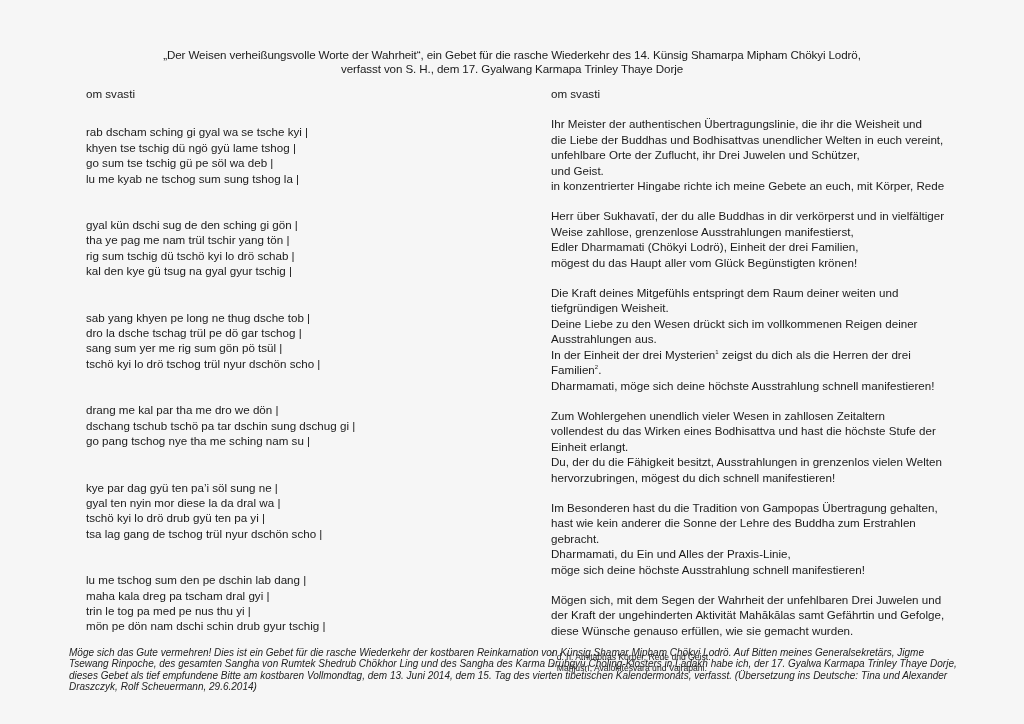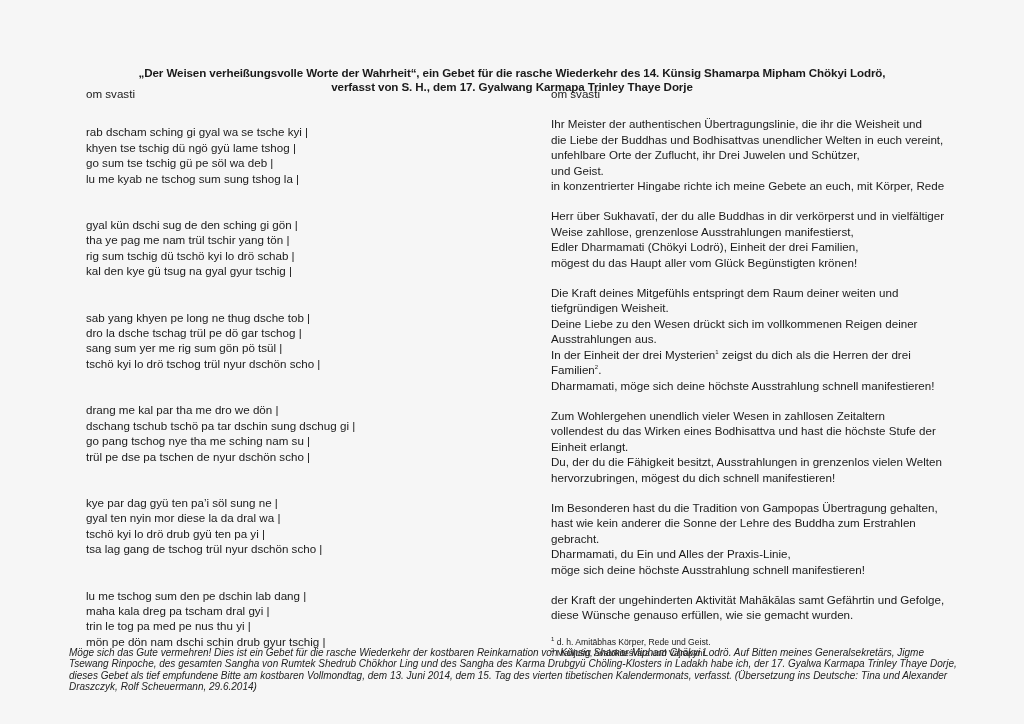--- a/index.html
+++ b/index.html
@@ -14,25 +14,24 @@
       overflow: hidden;
       color: #1a1a1a;
       font-family: "Liberation Sans", sans-serif;
     }
     .title {
       position: absolute;
       top: 48px;
       left: 60px;
       width: 904px;
       text-align: center;
-      font-weight: bold;
+      font-weight: normal;
       font-size: 11.6px;
       line-height: 14px;
       letter-spacing: -0.1px;
-      margin-top: 18px;
     }
     .title div { margin: 0; }
     .col-left {
       position: absolute;
       left: 86px;
       top: 86px;
       width: 420px;
       font-size: 11.6px;
       line-height: 15.4px;
     }
@@ -93,21 +92,20 @@
   <div class="verse">
     <div class="line">sab yang khyen pe long ne thug dsche tob |</div>
     <div class="line">dro la dsche tschag trül pe dö gar tschog |</div>
     <div class="line">sang sum yer me rig sum gön pö tsül |</div>
     <div class="line">tschö kyi lo drö tschog trül nyur dschön scho |</div>
   </div>
   <div class="verse">
     <div class="line">drang me kal par tha me dro we dön |</div>
     <div class="line">dschang tschub tschö pa tar dschin sung dschug gi |</div>
     <div class="line">go pang tschog nye tha me sching nam su |</div>
-    <div class="line">trül pe dse pa tschen de nyur dschön scho |</div>
   </div>
   <div class="verse">
     <div class="line">kye par dag gyü ten pa’i söl sung ne |</div>
     <div class="line">gyal ten nyin mor diese la da dral wa |</div>
     <div class="line">tschö kyi lo drö drub gyü ten pa yi |</div>
     <div class="line">tsa lag gang de tschog trül nyur dschön scho |</div>
   </div>
   <div class="verse">
     <div class="line">lu me tschog sum den pe dschin lab dang |</div>
     <div class="line">maha kala dreg pa tscham dral gyi |</div>
@@ -154,20 +152,21 @@
 
   <div class="para">
     <div class="line">Im Besonderen hast du die Tradition von Gampopas Übertragung gehalten,</div>
     <div class="line">hast wie kein anderer die Sonne der Lehre des Buddha zum Erstrahlen</div>
     <div class="line">gebracht.</div>
     <div class="line">Dharmamati, du Ein und Alles der Praxis-Linie,</div>
     <div class="line">möge sich deine höchste Ausstrahlung schnell manifestieren!</div>
   </div>
 
   <div class="para">
+    <div class="line">Mögen sich, mit dem Segen der Wahrheit der unfehlbaren Drei Juwelen und</div>
     <div class="line">der Kraft der ungehinderten Aktivität Mahākālas samt Gefährtin und Gefolge,</div>
     <div class="line">diese Wünsche genauso erfüllen, wie sie gemacht wurden.</div>
   </div>
 
   <div class="footnotes">
     <div class="line"><sup>1</sup><span> d. h. Amitābhas Körper, Rede und Geist.</span></div>
     <div class="line"><sup>2</sup><span> Mañjuśrī, Avalokiteśvara und Vajrapāni.</span></div>
   </div>
 </div>
 

